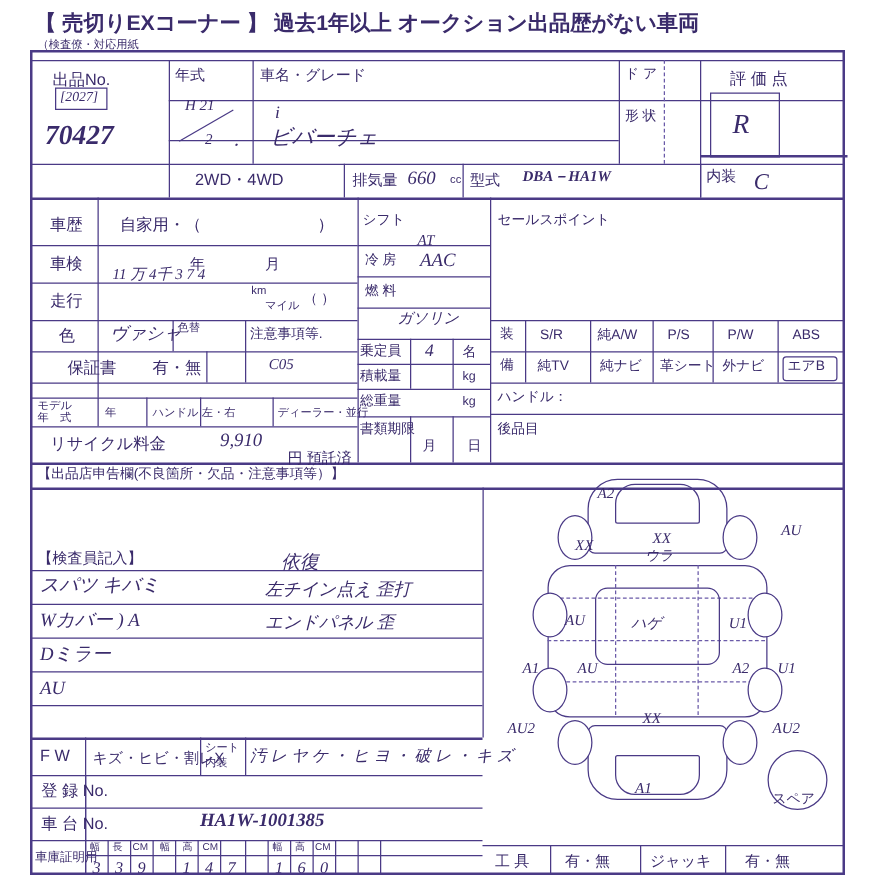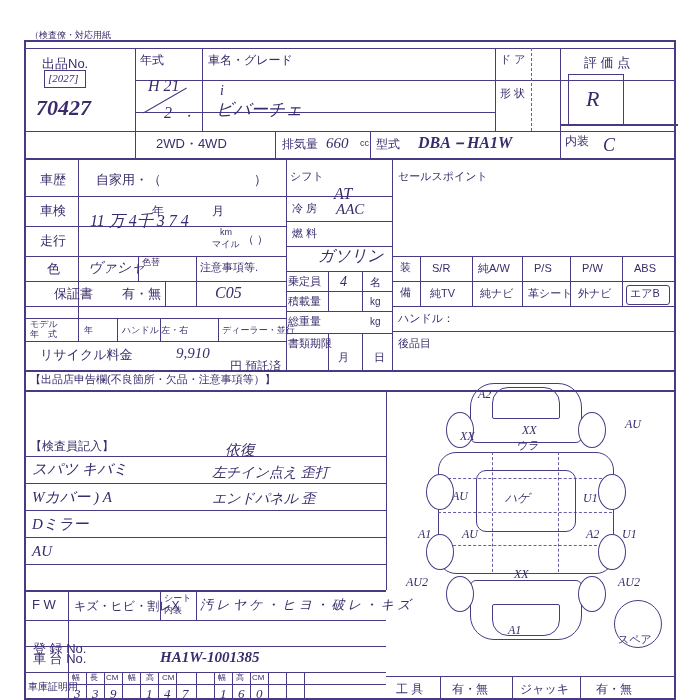--- a/index.html
+++ b/index.html
@@ -17,37 +17,38 @@
   .t{position:absolute;white-space:nowrap;line-height:1;}
   .pr{font-family:"Liberation Sans",sans-serif;color:#3a2b6b;}
   .hw{font-family:"Liberation Serif",serif;color:#3a2b6b;font-style:italic;}
   .f9{font-size:9px;}
   .f10{font-size:10px;}
   .f11{font-size:11px;}
   .f12{font-size:12px;}
   .f13{font-size:13px;}
   .f14{font-size:14px;}
   .f15{font-size:15px;}
-  .f16{font-size:16px;}
+  .f16{font-size:12px;}
   .f17{font-size:17px;}
   .f18{font-size:18px;}
   .f22{font-size:22px;}
   .b{font-weight:bold;}
   .box{position:absolute;border:1px solid #4a3a86;}
   .rbox{position:absolute;border:1px solid #4a3a86;border-radius:3px;}
   .circ{position:absolute;border:1px solid #4a3a86;border-radius:50%;}
   .wheel{position:absolute;border:1px solid #4a3a86;border-radius:50%;background:#fff;}
   .carbody{position:absolute;border:1px solid #4a3a86;border-radius:10px;}
   .strike{position:absolute;height:1px;background:#4a3a86;}
 </style>
 </head>
 <body>
 
 <div id="sheet">
 
+  <div class="t pr f17 b" style="left:28px;top:10px;">【 売切りEXコーナー 】 過去1年以上 オークション出品歴がない車両</div>
   <div class="t pr f9" style="left:30px;top:31px;">（検査僚・対応用紙</div>
 
   <div class="ln th" style="left:24px;top:40px;width:652px;"></div>
   <div class="ln tv" style="left:24px;top:40px;height:660px;"></div>
   <div class="ln tv" style="left:674px;top:40px;height:660px;"></div>
 
   <div class="ln h" style="left:24px;top:48px;width:652px;"></div>
   <div class="ln h" style="left:135px;top:80px;width:541px;"></div>
   <div class="ln h" style="left:135px;top:112px;width:360px;"></div>
   <div class="ln h" style="left:24px;top:131px;width:652px;"></div>
@@ -119,21 +120,21 @@
   <div class="t pr f13" style="left:40px;top:173px;">車歴</div>
   <div class="t pr f13" style="left:96px;top:173px;">自家用・（</div>
   <div class="t pr f13" style="left:254px;top:173px;">）</div>
 
   <div class="t pr f13" style="left:40px;top:204px;">車検</div>
   <div class="t pr f12" style="left:152px;top:205px;">年</div>
   <div class="t pr f12" style="left:212px;top:205px;">月</div>
 
   <div class="t pr f13" style="left:40px;top:234px;">走行</div>
   <div class="t hw f16" style="left:90px;top:213px;">11 万 4千 3 7 4</div>
-  <div class="t pr f9" style="left:220px;top:228px;">km</div>
+  <div class="t pr f9" style="left:201px;top:228px;">km</div>
   <div class="t pr f9" style="left:212px;top:240px;">マイル</div>
   <div class="t pr f11" style="left:243px;top:234px;">（ ）</div>
 
   <div class="t pr f13" style="left:47px;top:262px;">色</div>
   <div class="t hw f14" style="left:88px;top:261px;">ヴァシャ</div>
   <div class="t pr f9" style="left:142px;top:258px;">色替</div>
   <div class="t pr f11" style="left:200px;top:262px;">注意事項等.</div>
 
   <div class="t pr f13" style="left:42px;top:287px;margin-left:12px;">保証書</div>
   <div class="t pr f13" style="left:122px;top:287px;">有・無</div>
@@ -281,21 +282,21 @@
   <div class="ln v" style="left:196px;top:590px;height:30px;"></div>
   <div class="ln v" style="left:68px;top:620px;height:80px;"></div>
   <div class="ln v" style="left:196px;top:672px;height:28px;"></div>
 
   <div class="t pr f13" style="left:32px;top:598px;">F W</div>
   <div class="t pr f12" style="left:74px;top:600px;">キズ・ヒビ・割レX</div>
   <div class="t pr f9" style="left:164px;top:594px;">シート</div>
   <div class="t pr f9" style="left:164px;top:606px;">内装</div>
   <div class="t hw f13" style="left:200px;top:598px;">汚 レ ヤ ケ ・ ヒ ヨ ・ 破 レ ・ キ ズ</div>
 
-  <div class="t pr f13" style="left:33px;top:626px;margin-top:16px;">登 録 No.</div>
+  <div class="t pr f13" style="left:33px;top:626px;">登 録 No.</div>
   <div class="t pr f13" style="left:33px;top:652px;">車 台 No.</div>
   <div class="t hw f15 b" style="left:160px;top:650px;">HA1W-1001385</div>
   <div class="t pr f10" style="left:28px;top:682px;">車庫証明用</div>
 
   <div class="ln v" style="left:86px;top:672px;height:28px;"></div>
   <div class="ln v" style="left:104px;top:672px;height:28px;"></div>
   <div class="ln v" style="left:122px;top:672px;height:28px;"></div>
   <div class="ln v" style="left:140px;top:672px;height:28px;"></div>
   <div class="ln v" style="left:158px;top:672px;height:28px;"></div>
   <div class="ln v" style="left:176px;top:672px;height:28px;"></div>

